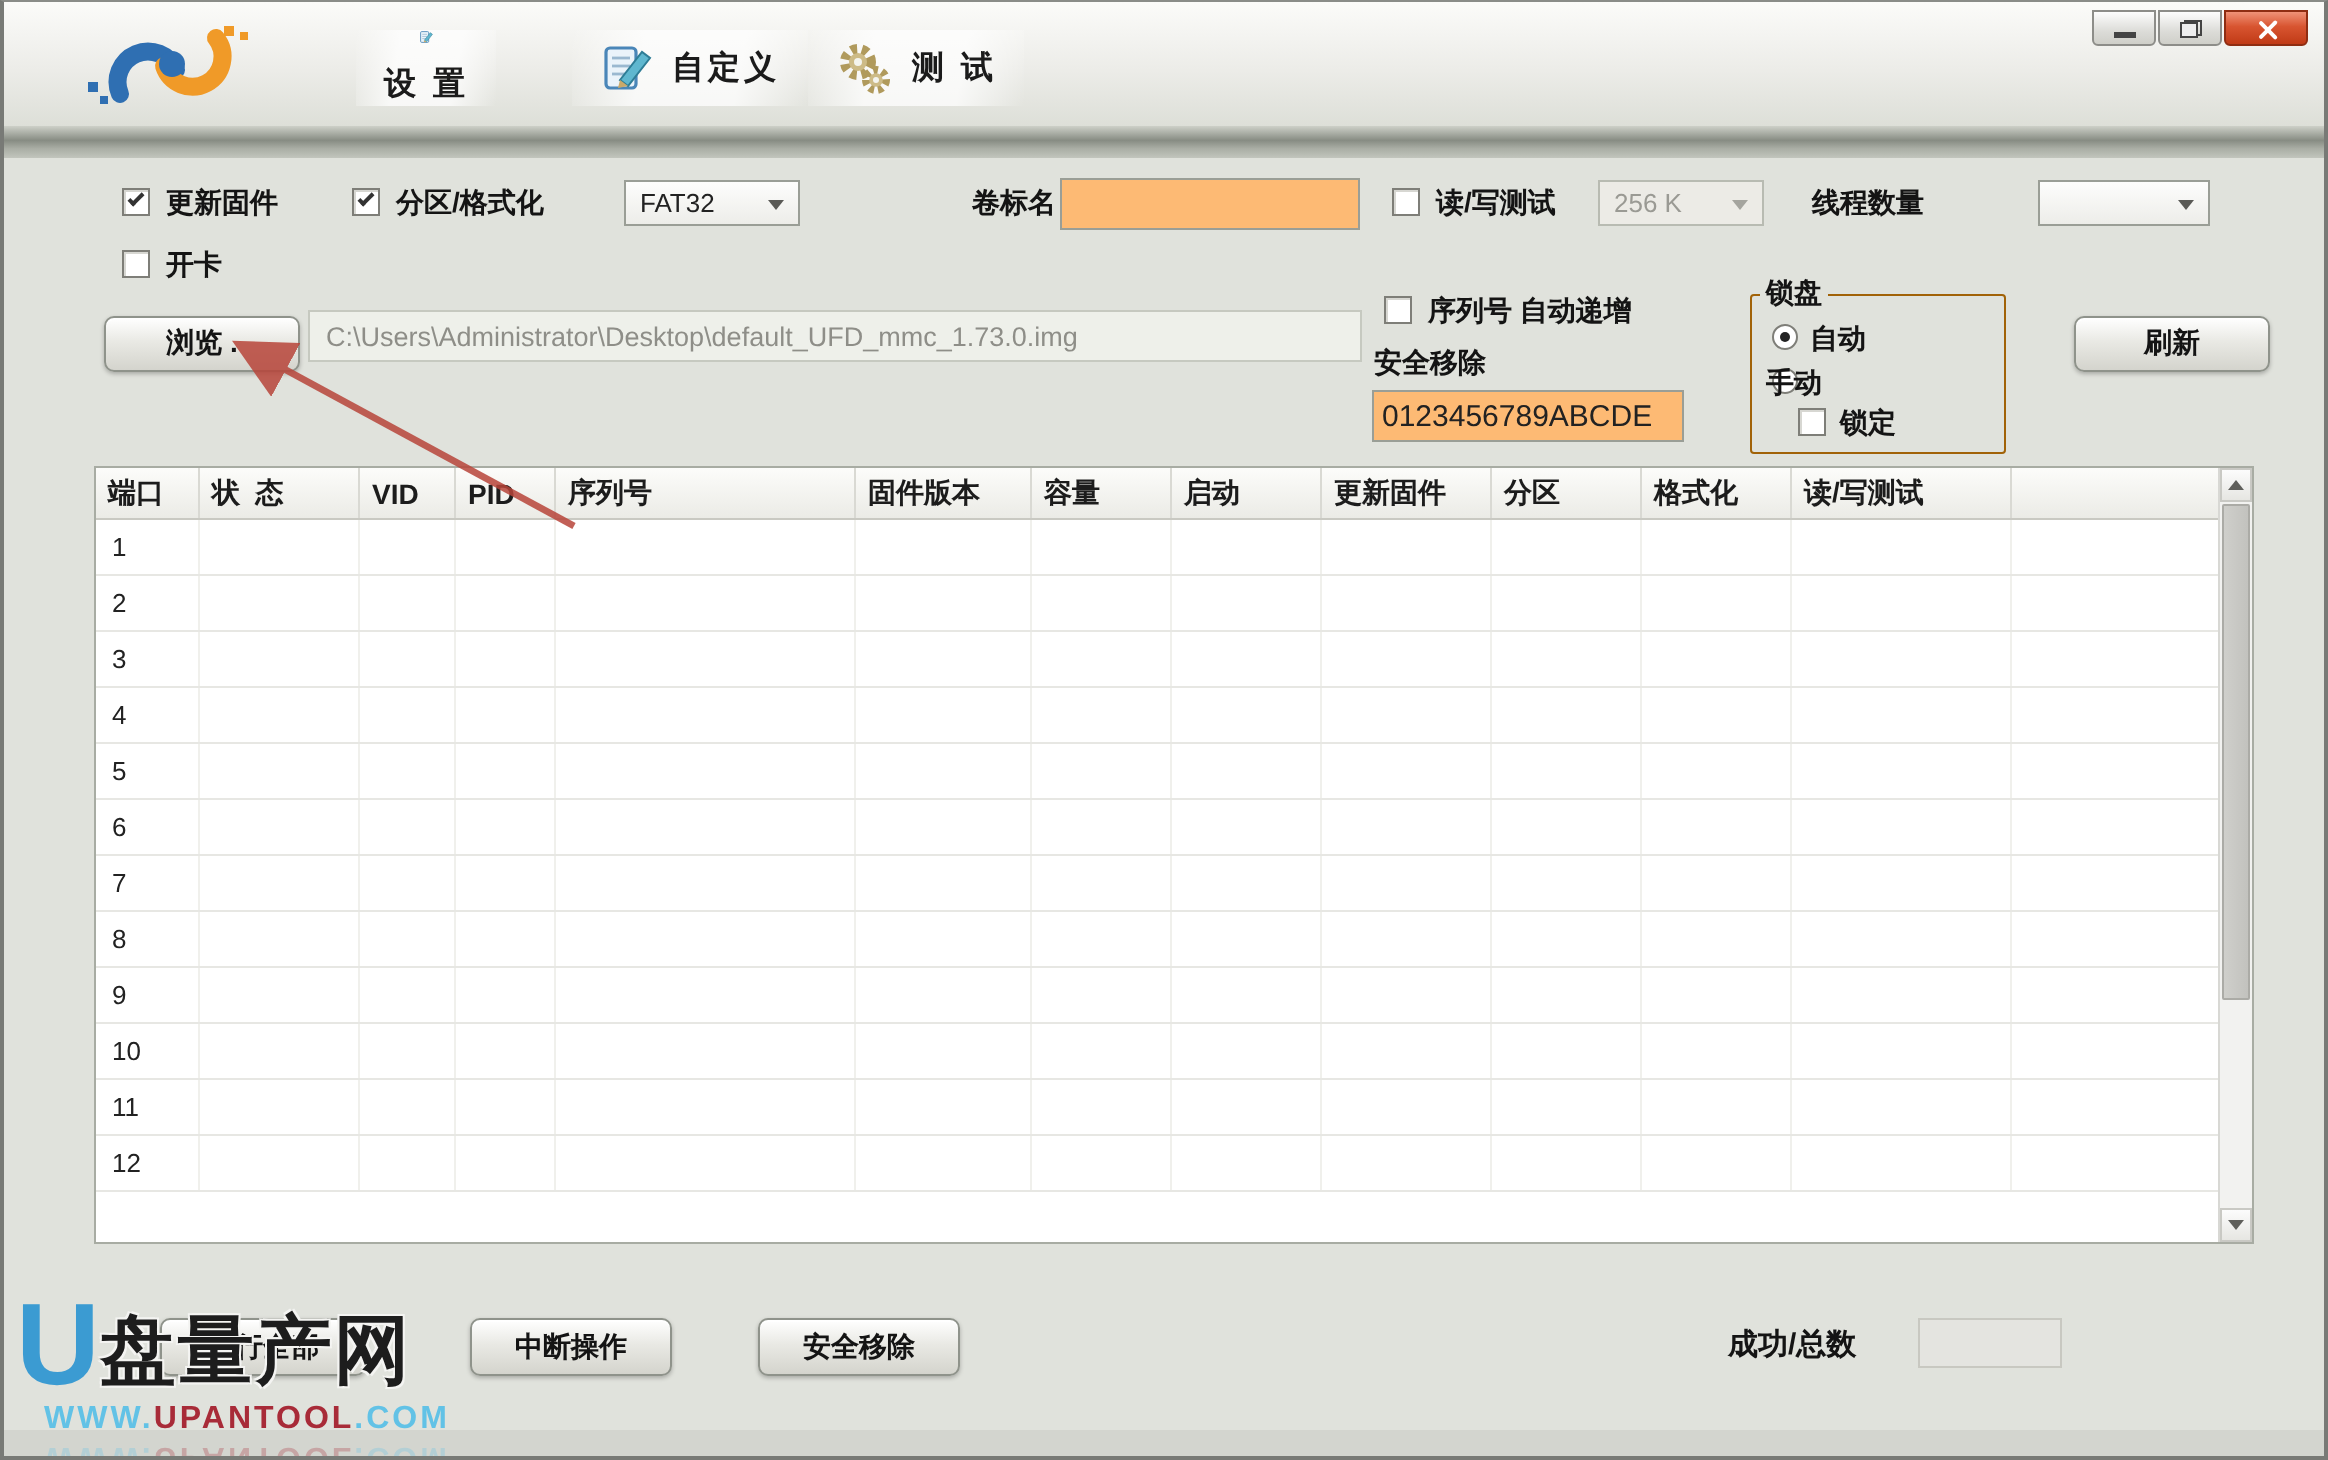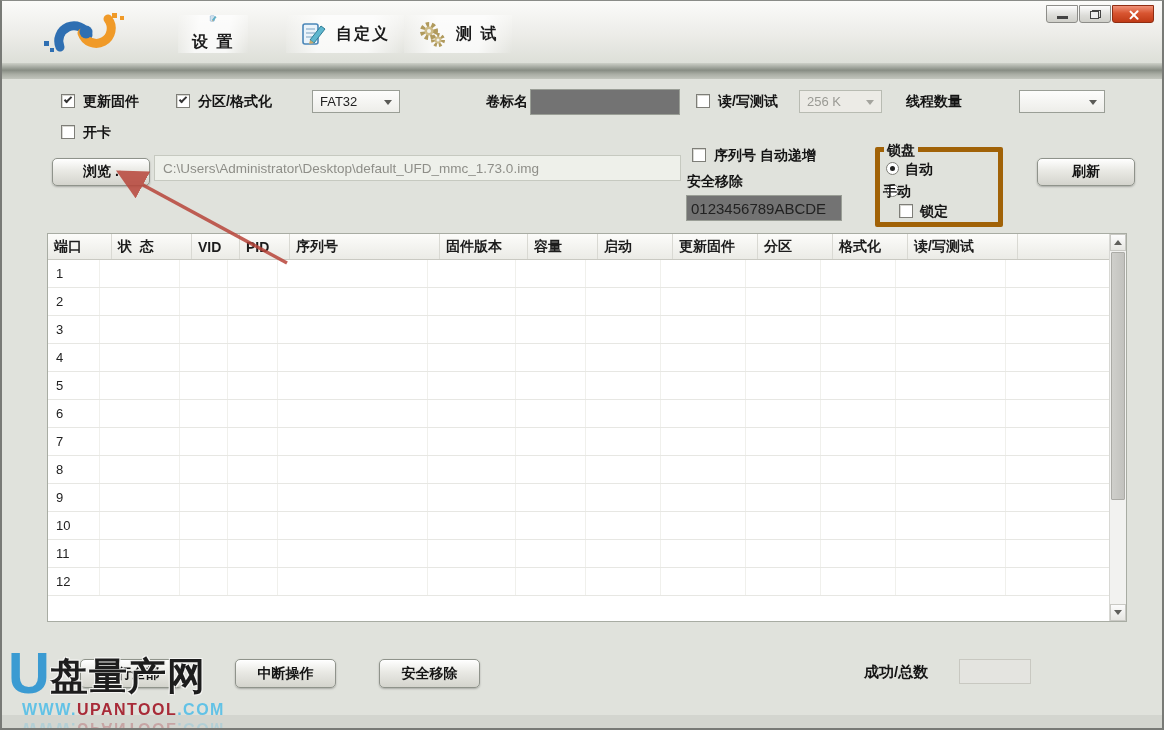--- a/index.html
+++ b/index.html
@@ -37,30 +37,30 @@
   .cb .tick{display:none;position:absolute;left:2px;top:2px;width:8px;height:4px;border-left:2px solid #333;border-bottom:2px solid #333;transform:rotate(-45deg);}
   .cb.checked .tick{display:block;}
   .radio{position:absolute;width:13px;height:13px;border-radius:50%;background:#fff;border:1px solid #7e7e78;}
   .radio .dot{display:none;position:absolute;left:3px;top:3px;width:5px;height:5px;border-radius:50%;background:#222;}
   .radio.checked .dot{display:block;}
   .combo{position:absolute;height:23px;border:1px solid #9a9e96;background:linear-gradient(#fdfdfc,#ededE9);
         display:flex;align-items:center;padding:0 22px 0 7px;font-size:13px;color:#222;}
   .combo .arr{position:absolute;right:7px;top:9px;width:0;height:0;border-left:4px solid transparent;border-right:4px solid transparent;border-top:5px solid #5a5a56;}
   .combo.disabled{background:#ecebe6;color:#9a9a94;border-color:#b8bbb2;}
   .combo.disabled .arr{border-top-color:#a4a49e;}
-  .tinput{position:absolute;height:26px;border:1px solid #9a9e96;background:#737373;font-size:14px;color:#222;padding:0 4px;}
+  .tinput{position:absolute;height:26px;border:1px solid #9a9e96;background:#fdba74;font-size:14px;color:#222;padding:0 4px;}
   input.tinput{outline:none;}
   .pathfield{position:absolute;height:26px;border:1px solid #c6c9c0;background:#eef0ea;color:#8e8e88;
         font-size:13.5px;display:flex;align-items:center;padding:0 8px;overflow:hidden;white-space:nowrap;}
   .btn{position:absolute;border:1px solid #8f938b;border-radius:5px;
         background:linear-gradient(#ffffff,#e9e9e4 45%,#d4d4cd);
         box-shadow:0 1px 2px rgba(0,0,0,.25), inset 0 1px 0 #fff;
         display:flex;align-items:center;justify-content:center;
         font-size:14px;font-weight:bold;color:#141414;cursor:default;}
-  .groupbox{position:absolute;border:5px solid #a16207;border-radius:2px;}
+  .groupbox{position:absolute;border:1px solid #a16207;border-radius:2px;}
   .groupbox .legend{position:absolute;left:4px;top:-10px;background:#e0e2dc;padding:0 3px;font-size:14px;font-weight:bold;color:#141414;}
   
   .table{position:absolute;left:45px;top:232px;width:1080px;height:389px;background:#fff;border:1px solid #a8aca3;}
   .thead{position:absolute;left:0;top:0;right:17px;height:26px;display:flex;
          background:linear-gradient(#fcfcfa,#ebebe6);border-bottom:1px solid #c9c9c2;}
   .th{height:100%;display:flex;align-items:center;padding-left:6px;font-size:14px;font-weight:600;color:#1c1c1c;
       border-right:1px solid #d9d9d3;white-space:pre;overflow:hidden;flex-shrink:0;}
   .th.fill{flex:1;border-right:none;}
   .tbody{position:absolute;left:0;top:26px;right:17px;bottom:0;overflow:hidden;}
   .tr{display:flex;height:28px;border-bottom:1px solid #e7e7e3;}
@@ -222,21 +222,21 @@
     <defs>
       <marker id="ah" markerWidth="10" markerHeight="9" refX="8" refY="4.5" orient="auto">
         <path d="M0 0 L9 4.5 L0 9 Z" fill="#b8453a"></path>
       </marker>
     </defs>
     <line x1="188" y1="104" x2="20" y2="13" stroke="#b8453a" stroke-width="3.4" opacity="0.85" marker-end="url(#ah)"></line>
   </svg>
 
   <div class="table">
     <div class="thead">
-        <div class="th" style="width: 64px;">端口</div>
+        <div class="th" style="width: 52px;">端口</div>
         <div class="th" style="width: 80px;">状  态</div>
         <div class="th" style="width: 48px;">VID</div>
         <div class="th" style="width: 50px;">PID</div>
         <div class="th" style="width: 150px;">序列号</div>
         <div class="th" style="width: 88px;">固件版本</div>
         <div class="th" style="width: 70px;">容量</div>
         <div class="th" style="width: 75px;">启动</div>
         <div class="th" style="width: 85px;">更新固件</div>
         <div class="th" style="width: 75px;">分区</div>
         <div class="th" style="width: 75px;">格式化</div>

